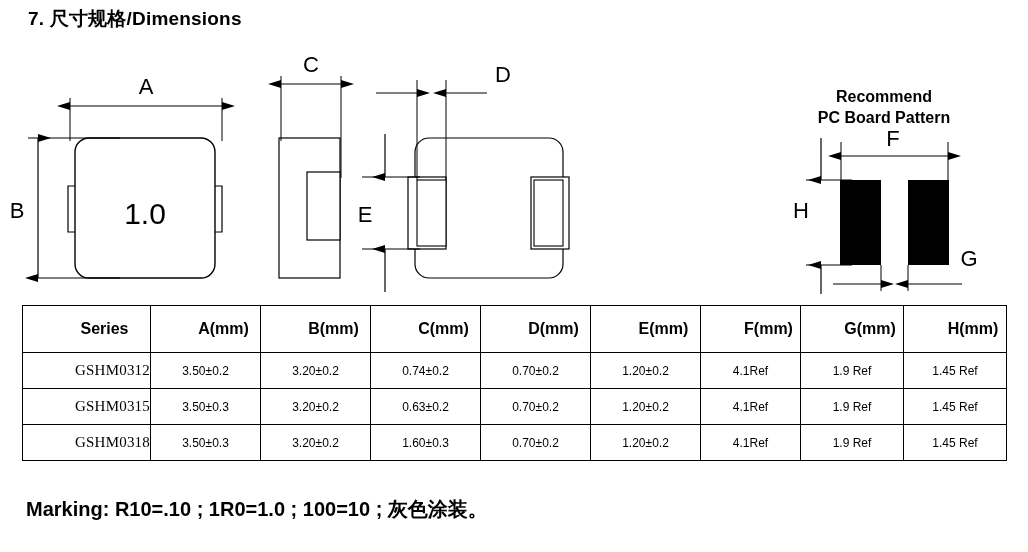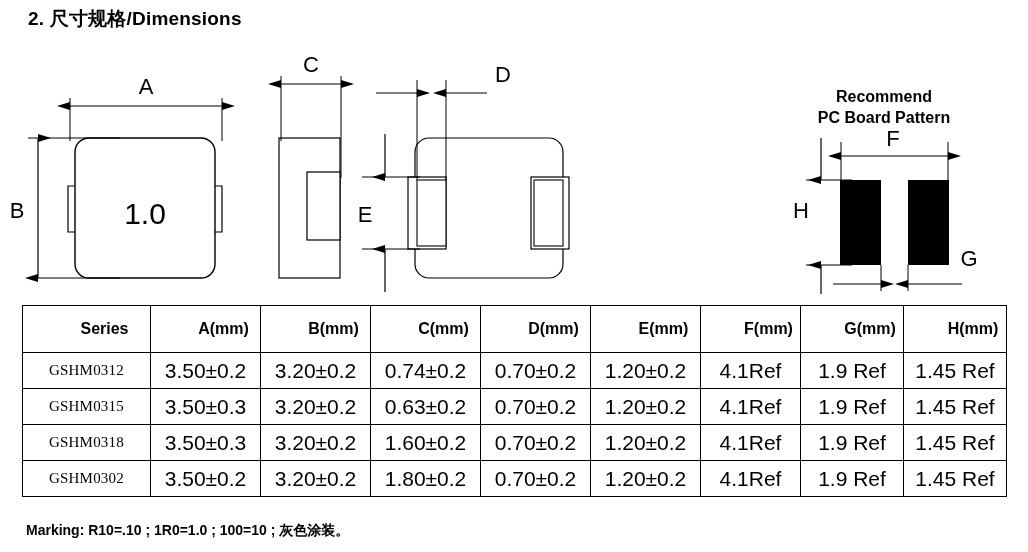--- a/index.html
+++ b/index.html
@@ -22,56 +22,56 @@
 
   
   #dim-table{
     position:absolute;left:22px;top:305px;
     width:984px;border-collapse:collapse;table-layout:fixed;
     background:#fff;
   }
   #dim-table td,#dim-table th{
     border:1px solid #000;
     text-align:center;vertical-align:middle;
-    font-size:21px;
+    font-size:12px;
     padding:0;
   }
   #dim-table thead th{
     height:46px;font-weight:bold;font-size:16px;padding-left:36px;
   }
   #dim-table tbody td{
     height:35px;font-weight:normal;
   }
   #dim-table tbody td.series-cell{
     font-family:"Liberation Serif", serif;
-    font-size:15px;letter-spacing:.2px;
+    font-size:15px;letter-spacing:.2px;text-align:right;
   }
   
   #dim-table col.c-series{width:128px;}
   #dim-table col.c-a{width:110px;}
   #dim-table col.c-b{width:110px;}
   #dim-table col.c-c{width:110px;}
   #dim-table col.c-d{width:110px;}
   #dim-table col.c-e{width:110px;}
   #dim-table col.c-f{width:100px;}
   #dim-table col.c-g{width:103px;}
   #dim-table col.c-h{width:103px;}
 
   
   #marking{
-    position:absolute;left:26px;top:522px;
-    font-size:14px;font-weight:bold;white-space:nowrap;
+    position:absolute;left:26px;top:496px;
+    font-size:20px;font-weight:bold;white-space:nowrap;
   }
 </style>
 </head>
 <body>
 
 <div class="page">
 
-  <div id="heading">2.  尺寸规格/Dimensions</div>
+  <div id="heading">7.  尺寸规格/Dimensions</div>
 
   <div id="drawings">
     <svg width="1028" height="250" viewBox="0 0 1028 250" xmlns="http://www.w3.org/2000/svg">
       <defs>
         <marker id="arrL" markerWidth="14" markerHeight="8" refX="13" refY="4" orient="auto" markerUnits="userSpaceOnUse">
           <path d="M13,0 L13,8 L0,4 Z" fill="#000"></path>
         </marker>
         <marker id="arrR" markerWidth="14" markerHeight="8" refX="1" refY="4" orient="auto" markerUnits="userSpaceOnUse">
           <path d="M1,0 L1,8 L14,4 Z" fill="#000"></path>
         </marker>
@@ -218,36 +218,25 @@
         <td>0.70±0.2</td>
         <td>1.20±0.2</td>
         <td>4.1Ref</td>
         <td>1.9 Ref</td>
         <td>1.45 Ref</td>
       </tr>
       <tr>
         <td class="series-cell">GSHM0318</td>
         <td>3.50±0.3</td>
         <td>3.20±0.2</td>
-        <td>1.60±0.2</td>
+        <td>1.60±0.3</td>
         <td>0.70±0.2</td>
         <td>1.20±0.2</td>
         <td>4.1Ref</td>
         <td>1.9 Ref</td>
         <td>1.45 Ref</td>
       </tr>
-      <tr>
-        <td class="series-cell">GSHM0302</td>
-        <td>3.50±0.2</td>
-        <td>3.20±0.2</td>
-        <td>1.80±0.2</td>
-        <td>0.70±0.2</td>
-        <td>1.20±0.2</td>
-        <td>4.1Ref</td>
-        <td>1.9 Ref</td>
-        <td>1.45 Ref</td>
-      </tr>
     </tbody>
   </table>
 
   <div id="marking">Marking: R10=.10 ; 1R0=1.0 ; 100=10 ; 灰色涂装。</div>
 
 </div>
 
 </body></html>

